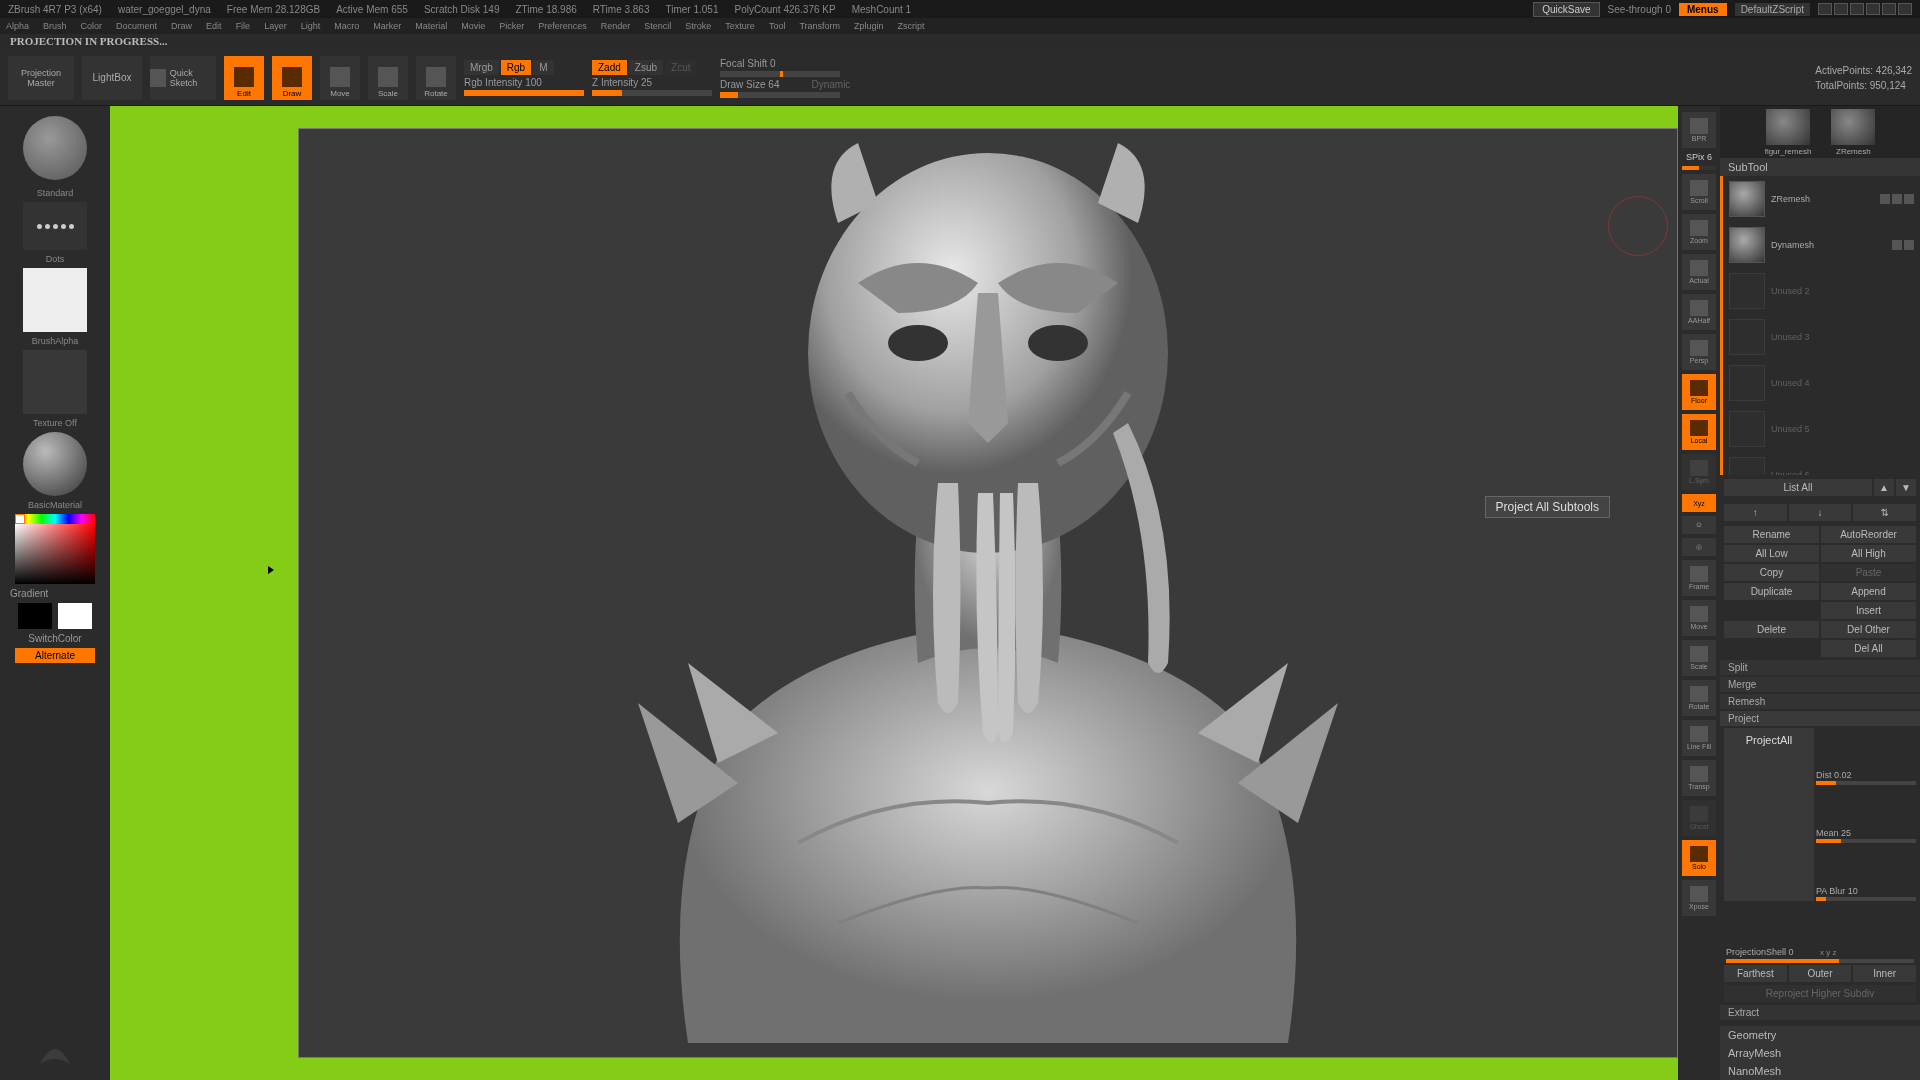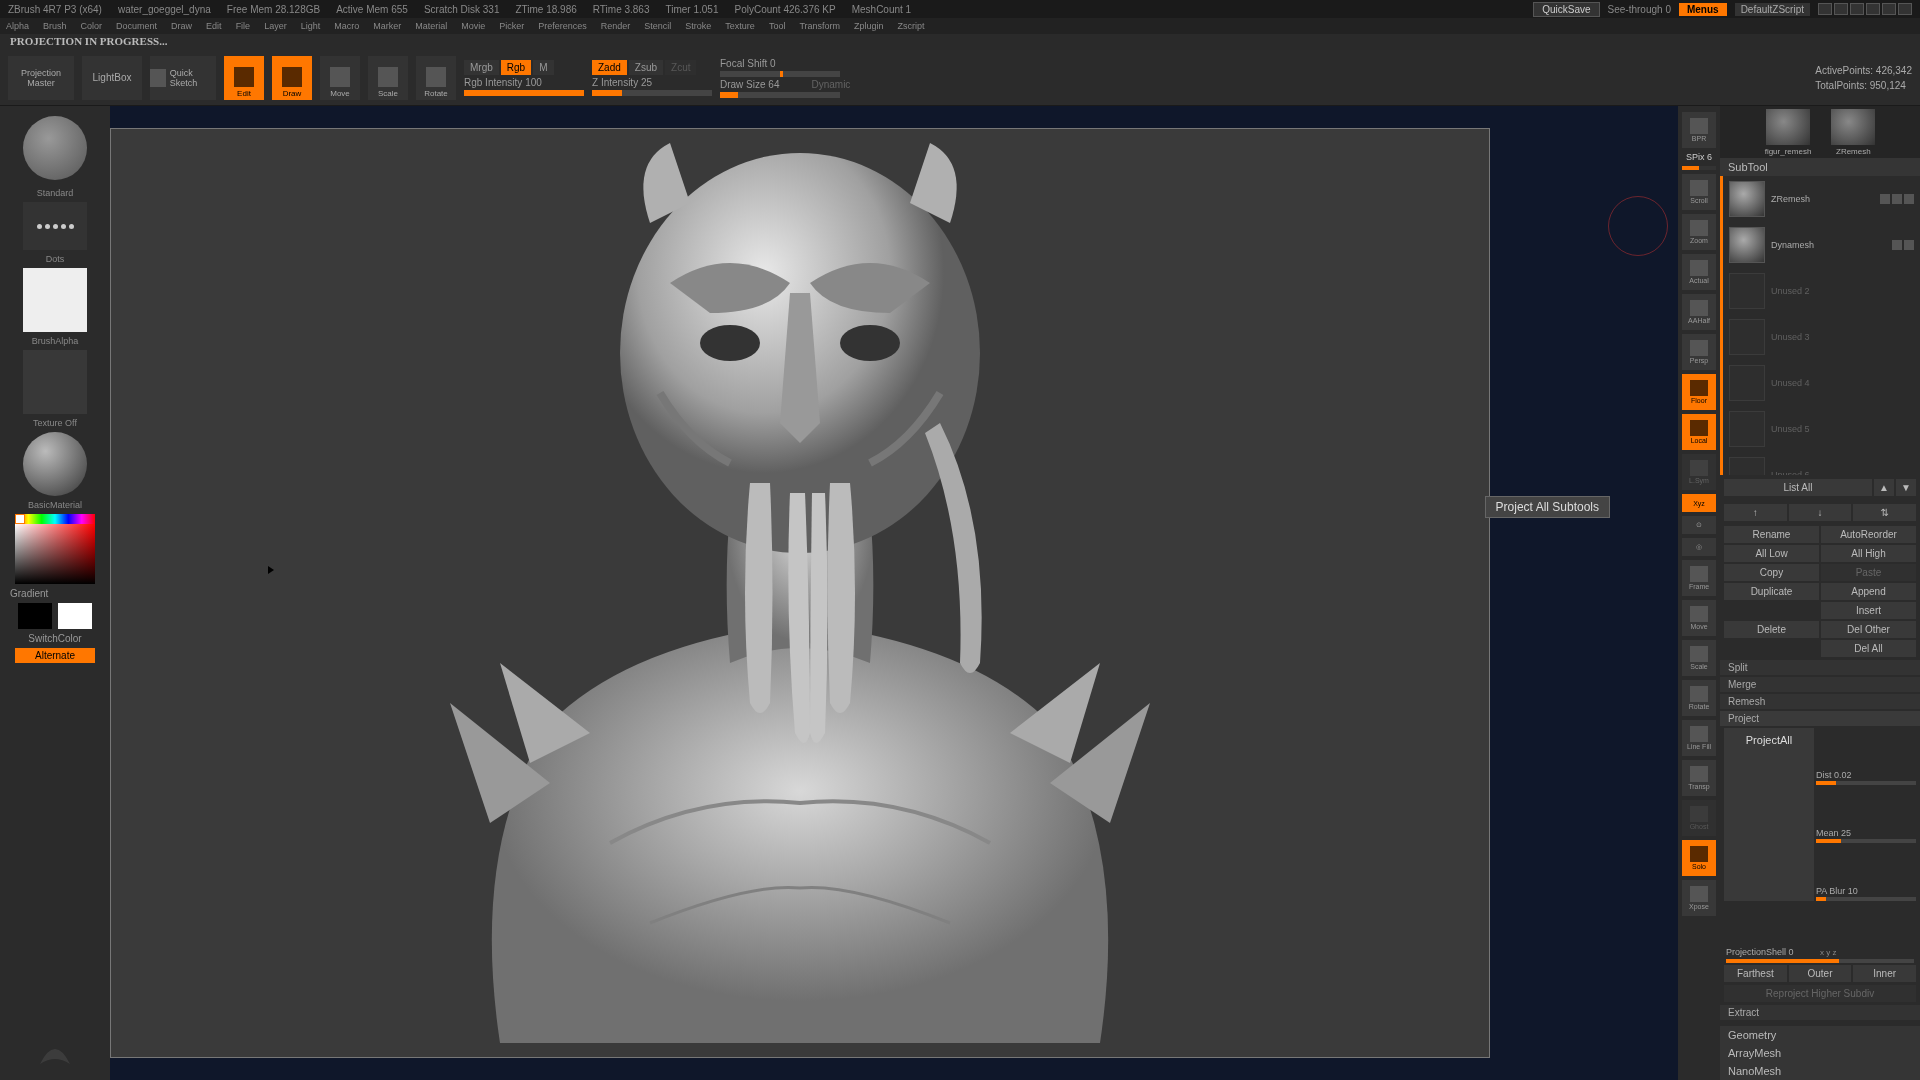--- a/index.html
+++ b/index.html
@@ -58,21 +58,21 @@
 .grad-lbl { font-size: 10px; color: #999; align-self: flex-start; margin-left: 4px; }
 .swatches { display: flex; gap: 6px; }
 .swatches .sw { width: 34px; height: 26px; }
 .sw.black { background: #000; }
 .sw.white { background: #fff; }
 .switchcolor { font-size: 10px; color: #999; }
 .alternate { background: #ff7700; color: #000; padding: 2px 10px; font-size: 10px; width: 80px; text-align: center; }
 .zlogo { width: 50px; height: 50px; margin-top: auto; opacity: 0.3; }
 
 
-.canvas-wrap { flex: 1; position: relative; background: #0f172a; display: flex; align-items: center; justify-content: flex-start; }
+.canvas-wrap { flex: 1; position: relative; background: #84cc16; display: flex; align-items: center; justify-content: flex-end; }
 .canvas-frame { width: 1380px; height: 930px; border: 1px solid #777; background: #3a3a3a; display:flex; align-items:center; justify-content:center; overflow:hidden; }
 .sculpt { width: 900px; height: 900px; position: relative; }
 .cursor-dot { position: absolute; left: 158px; top: 460px; width: 0; height: 0; border-left: 6px solid #000; border-top: 4px solid transparent; border-bottom: 4px solid transparent; }
 .brush-ring { position: absolute; right: 10px; top: 90px; width: 60px; height: 60px; border: 1px solid rgba(200,50,50,0.5); border-radius: 50%; }
 .tooltip-proj { position: absolute; right: 68px; top: 390px; background: #444; border: 1px solid #666; padding: 3px 10px; font-size: 12px; color: #ddd; }
 
 
 .navstrip { width: 42px; background: #2b2b2b; display: flex; flex-direction: column; align-items: center; gap: 4px; padding: 6px 2px; }
 .nav-btn { width: 34px; height: 36px; background: #383838; display: flex; flex-direction: column; align-items: center; justify-content: center; font-size: 7px; color: #999; }
 .nav-btn.active { background: #ff7700; color: #000; }
@@ -112,21 +112,21 @@
 .dim-row { opacity: 0.4; }
 </style>
 </head>
 <body>
 
 <div class="titlebar">
   <span>ZBrush 4R7 P3 (x64)</span>
   <span>water_goeggel_dyna</span>
   <span>Free Mem 28.128GB</span>
   <span>Active Mem 655</span>
-  <span>Scratch Disk 331</span>
+  <span>Scratch Disk 149</span>
   <span>ZTime 18.986</span>
   <span>RTime 3.863</span>
   <span>Timer 1.051</span>
   <span>PolyCount 426.376 KP</span>
   <span>MeshCount 1</span>
   <div class="right">
     <span class="quicksave">QuickSave</span>
     <span>See-through  0</span>
     <span class="menus-btn">Menus</span>
     <span class="defaultz">DefaultZScript</span>

